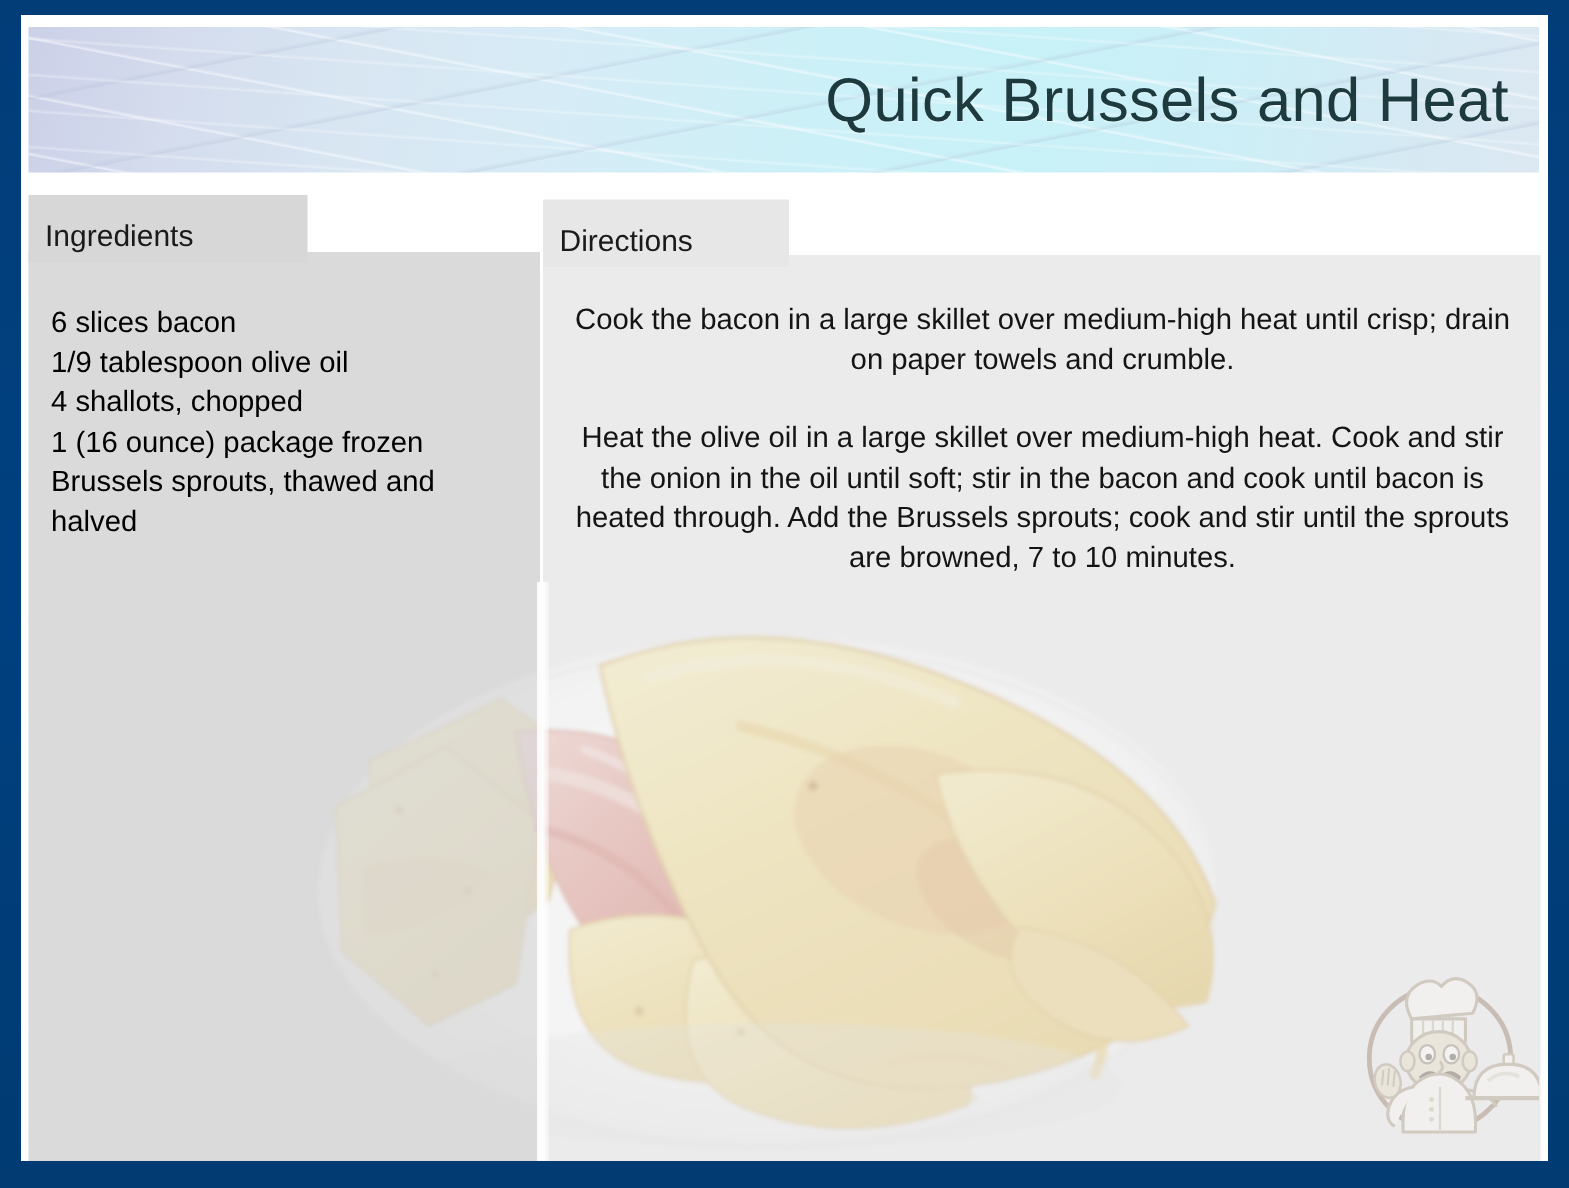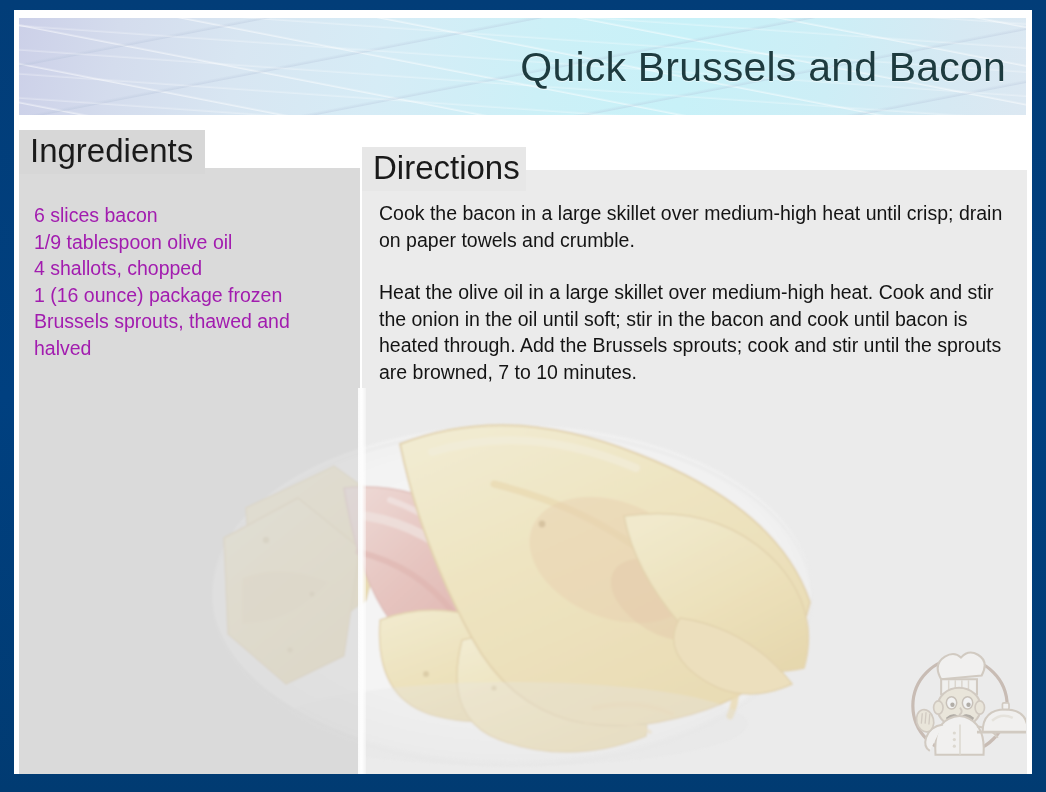--- a/index.html
+++ b/index.html
@@ -101,36 +101,35 @@
     white-space: nowrap;
     text-shadow: 0 1px 0 rgba(255,255,255,0.55);
   }
 
   
   .panel-heading {
     position: absolute;
     z-index: 5;
     background: #d9d9d9;
     color: #1a1a1a;
-    font-size: 33px;
+    font-size: 20px;
     font-weight: 400;
     line-height: 1;
-    padding: 4px 14px 7px 11px;
+    padding: 18px 14px 7px 11px;
     white-space: nowrap;
-    text-align: right;
   }
   #heading-ingredients {
     left: 5px;
     top: 120px;
     width: 186px;
     background: #d7d7d7;
   }
   #heading-directions {
     left: 348px;
-    top: 137px;
+    top: 123px;
     width: 164px;
     background: #e7e7e7;
   }
 
   
   .panel {
     position: absolute;
     overflow: hidden;
   }
   #panel-ingredients {
@@ -149,29 +148,30 @@
   }
 
   .panel-body {
     position: relative;
     z-index: 4;
   }
   #ingredients-list {
     padding: 34px 16px 0 15px;
     font-size: 19.5px;
     line-height: 26.5px;
-    color: #a21caf;
+    color: #000000;
   }
   #ingredients-list .ing-line { white-space: pre-wrap; }
 
   #directions-body {
     padding: 30px 16px 0 17px;
     font-size: 19.5px;
     line-height: 26.5px;
     color: #141414;
+    text-align: center;
   }
   #directions-body p { margin-bottom: 26px; }
   #directions-body p:last-child { margin-bottom: 13px; }
 
   
   #food-photo {
     position: absolute;
     left: 180px;
     top: 378px;
     width: 640px;
@@ -220,21 +220,21 @@
 <body>
 
 <div id="slide">
 
   <div id="canvas">
 
     <div id="header-banner">
       <div class="tex-a"></div>
       <div class="tex-b"></div>
       <div class="tex-c"></div>
-      <div id="slide-title">Quick Brussels and Bacon</div>
+      <div id="slide-title">Quick Brussels and Heat</div>
     </div>
 
     <div class="panel-heading" id="heading-ingredients">Ingredients</div>
 
     <div class="panel-heading" id="heading-directions">Directions</div>
 
     <div class="panel" id="panel-ingredients">
       <div class="panel-body" id="ingredients-list">
         <div class="ing-line">6 slices bacon</div>
         <div class="ing-line">1/9 tablespoon olive oil</div>

